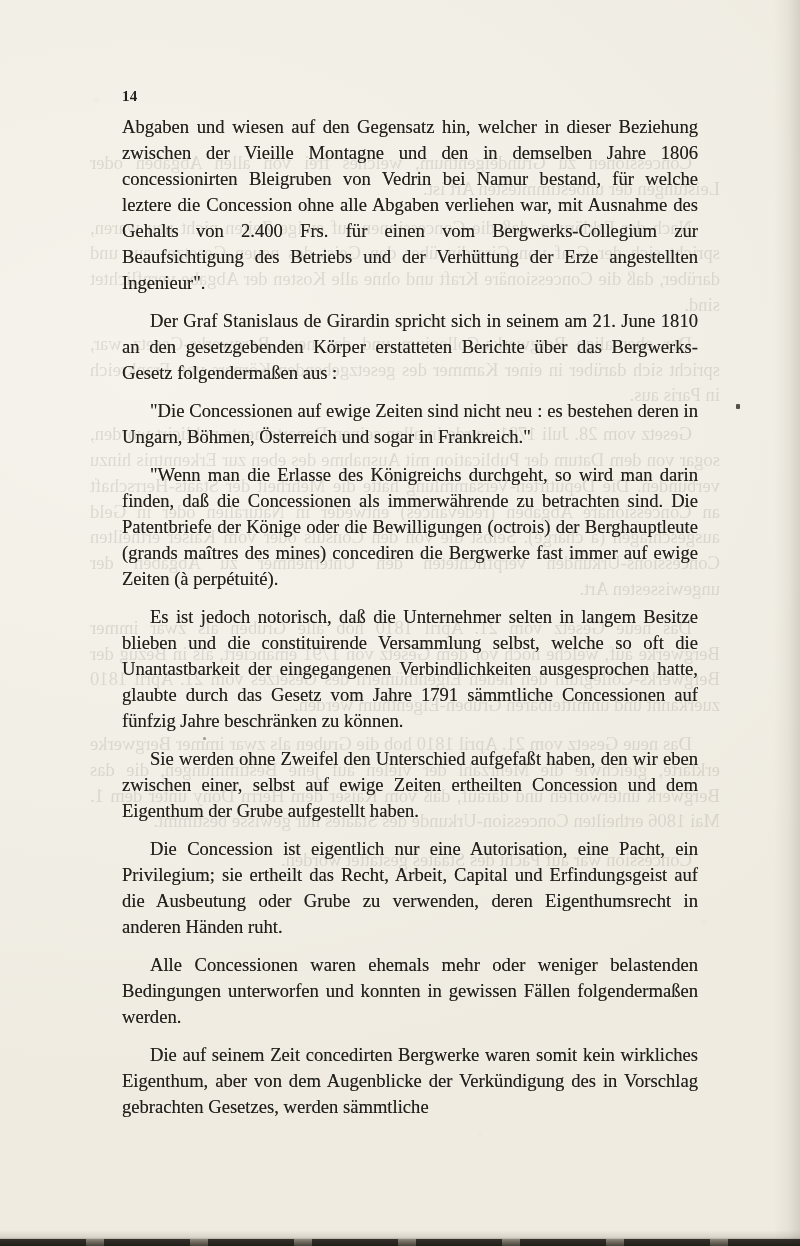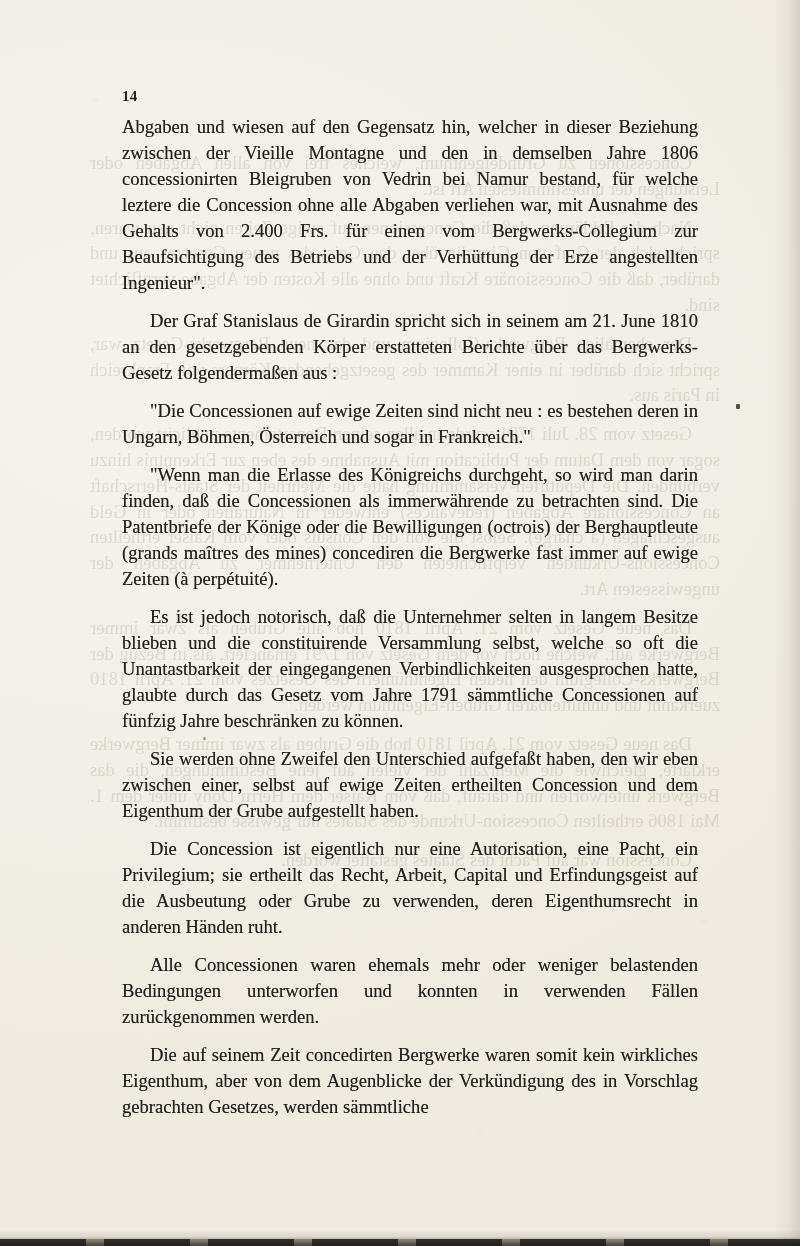--- a/index.html
+++ b/index.html
@@ -161,21 +161,21 @@
     <p class="para">"Die Concessionen auf ewige Zeiten sind nicht neu : es bestehen deren in Ungarn, Böhmen, Österreich und sogar in Frankreich."</p>
     <div class="gap"></div>
     <p class="para">"Wenn man die Erlasse des Königreichs durchgeht, so wird man darin finden, daß die Concessionen als immerwährende zu betrachten sind. Die Patentbriefe der Könige oder die Bewilligungen (octrois) der Berghauptleute (grands maîtres des mines) concediren die Bergwerke fast immer auf ewige Zeiten (à perpétuité).</p>
     <div class="gap"></div>
     <p class="para">Es ist jedoch notorisch, daß die Unternehmer selten in langem Besitze blieben und die constituirende Versammlung selbst, welche so oft die Unantastbarkeit der eingegangenen Verbindlichkeiten ausgesprochen hatte, glaubte durch das Gesetz vom Jahre 1791 sämmtliche Concessionen auf fünfzig Jahre beschränken zu können.</p>
     <div class="gap"></div>
     <p class="para">Sie werden ohne Zweifel den Unterschied aufgefaßt haben, den wir eben zwischen einer, selbst auf ewige Zeiten ertheilten Concession und dem Eigenthum der Grube aufgestellt haben.</p>
     <div class="gap"></div>
     <p class="para">Die Concession ist eigentlich nur eine Autorisation, eine Pacht, ein Privilegium; sie ertheilt das Recht, Arbeit, Capital und Erfindungsgeist auf die Ausbeutung oder Grube zu verwenden, deren Eigenthumsrecht in anderen Händen ruht.</p>
     <div class="gap"></div>
-    <p class="para">Alle Concessionen waren ehemals mehr oder weniger belastenden Bedingungen unterworfen und konnten in verwenden Fällen zurückgenommen werden.</p>
+    <p class="para">Alle Concessionen waren ehemals mehr oder weniger belastenden Bedingungen unterworfen und konnten in gewissen Fällen folgendermaßen werden.</p>
     <div class="gap"></div>
     <p class="para">Die auf seinem Zeit concedirten Bergwerke waren somit kein wirkliches Eigenthum, aber von dem Augenblicke der Verkündigung des in Vorschlag gebrachten Gesetzes, werden sämmtliche</p>
   </div>
 
   <div id="speck"></div>
   <div id="speck2"></div>
 
   <div id="edge-right"></div>
   <div id="edge-bottom"></div>
 </div>

